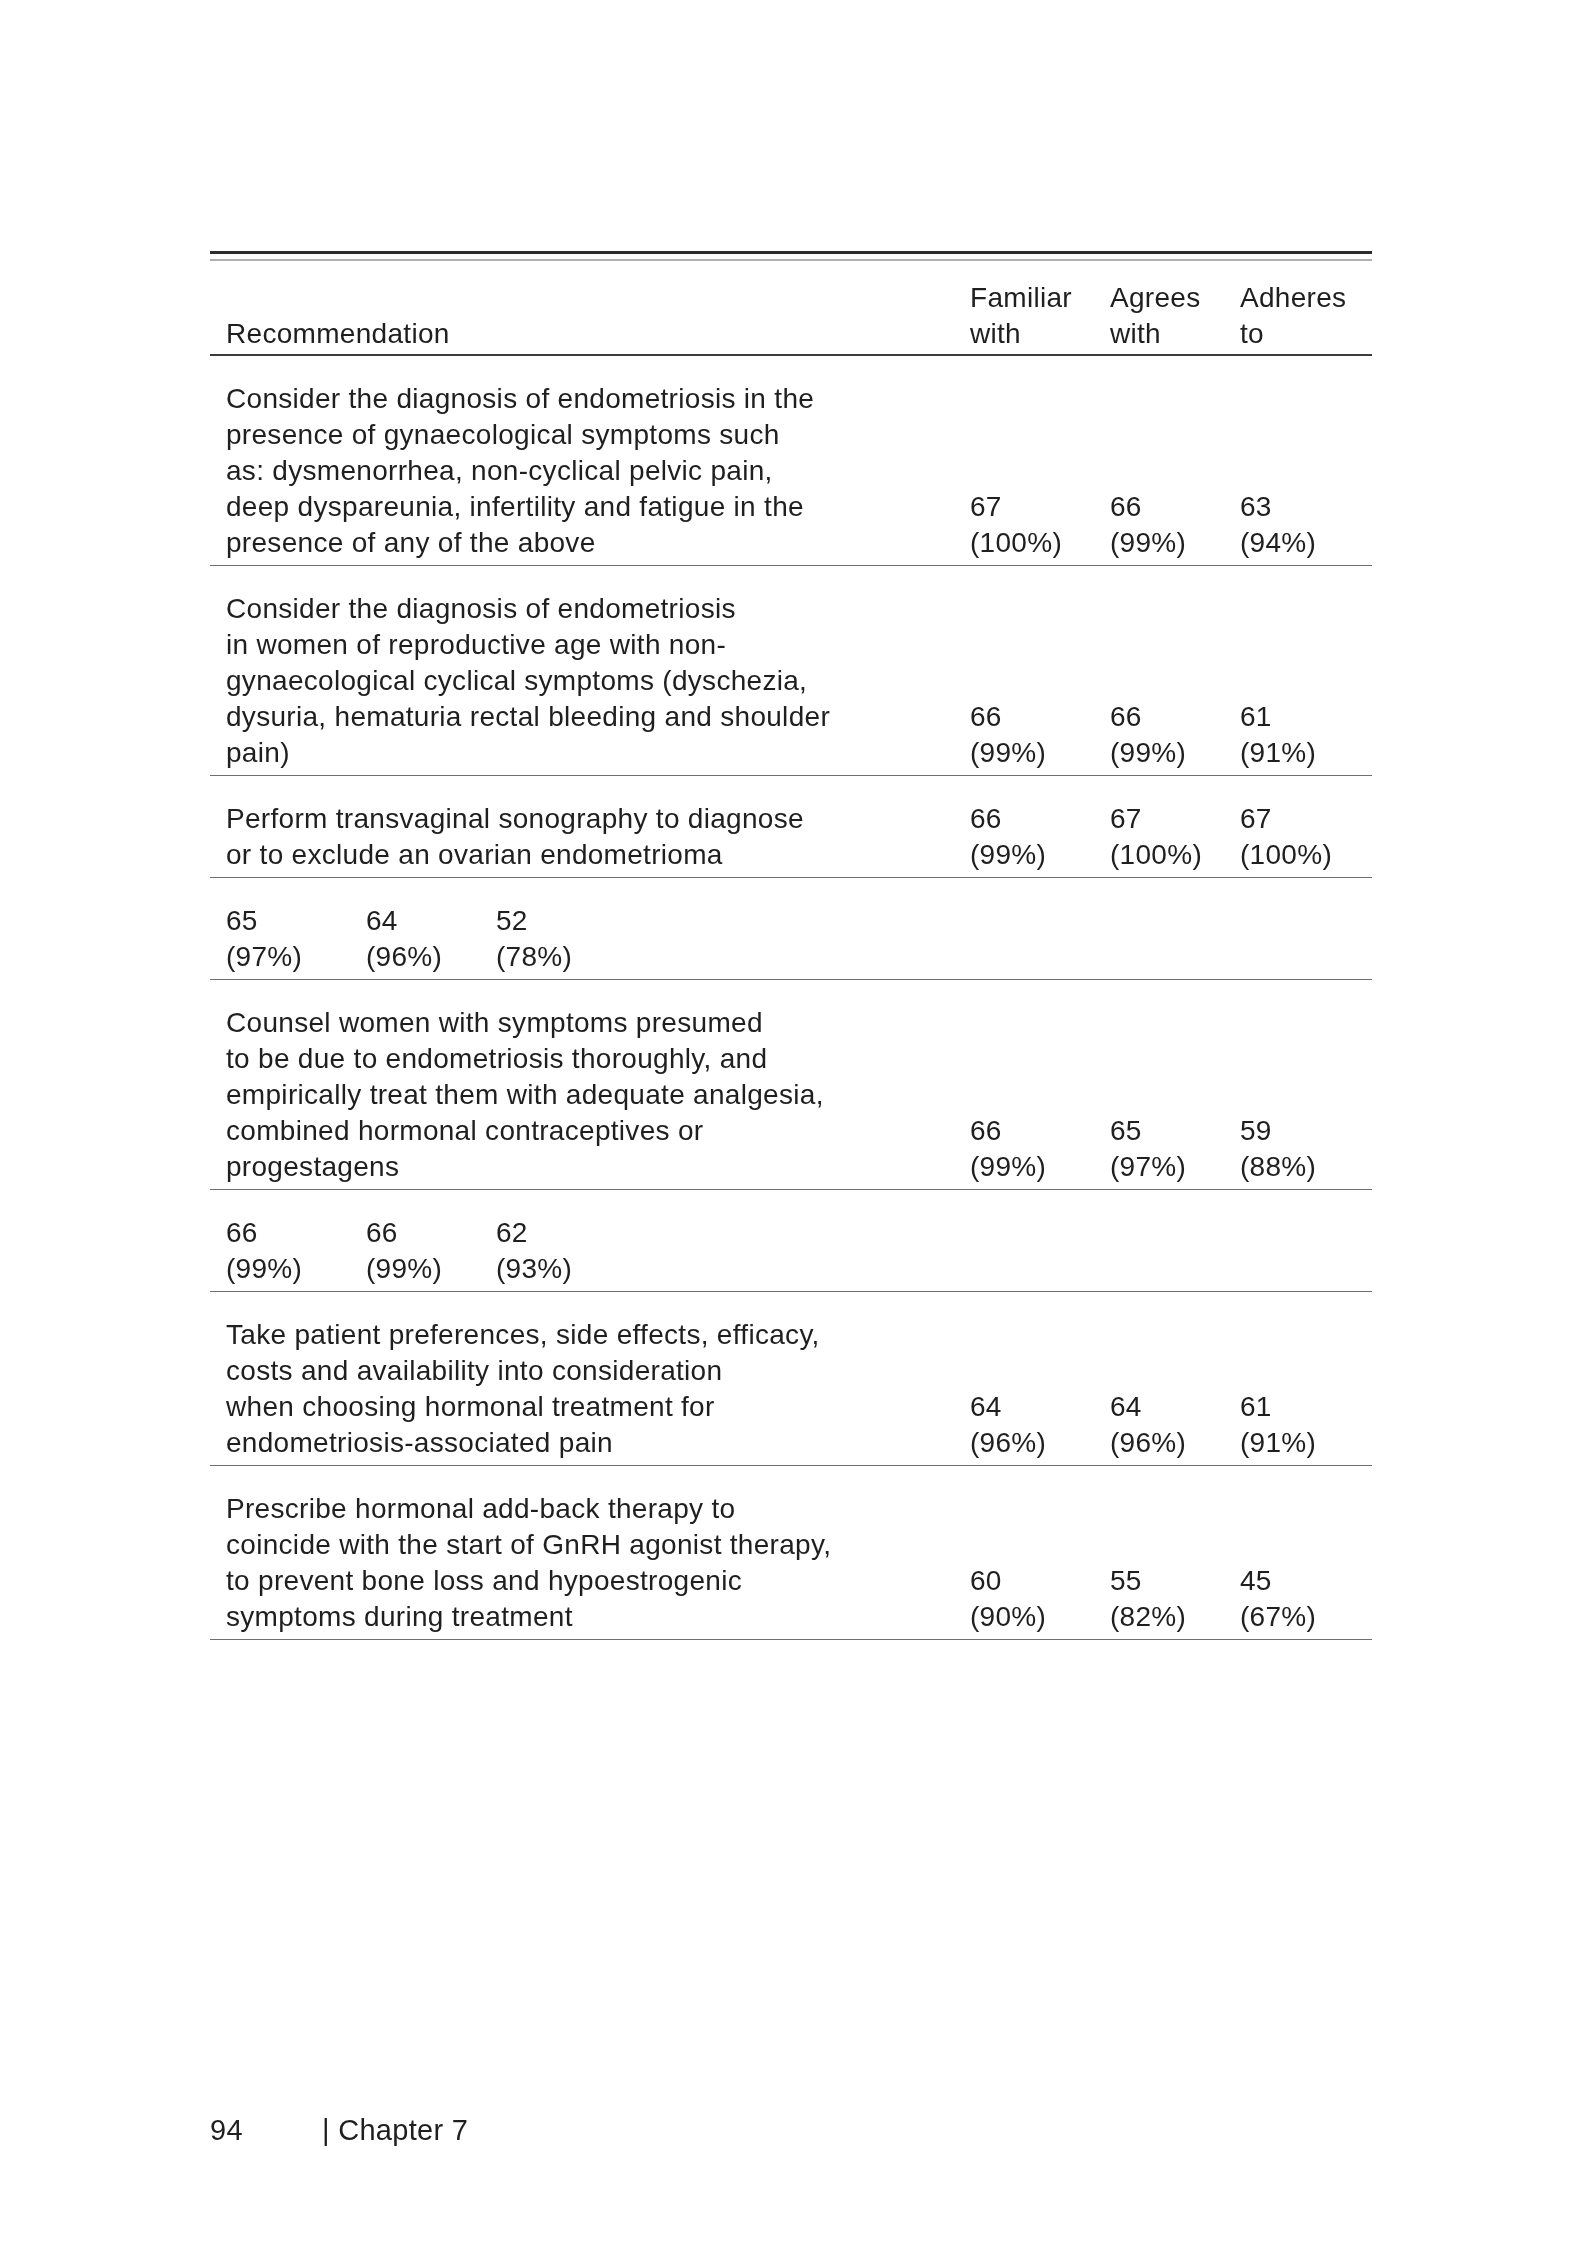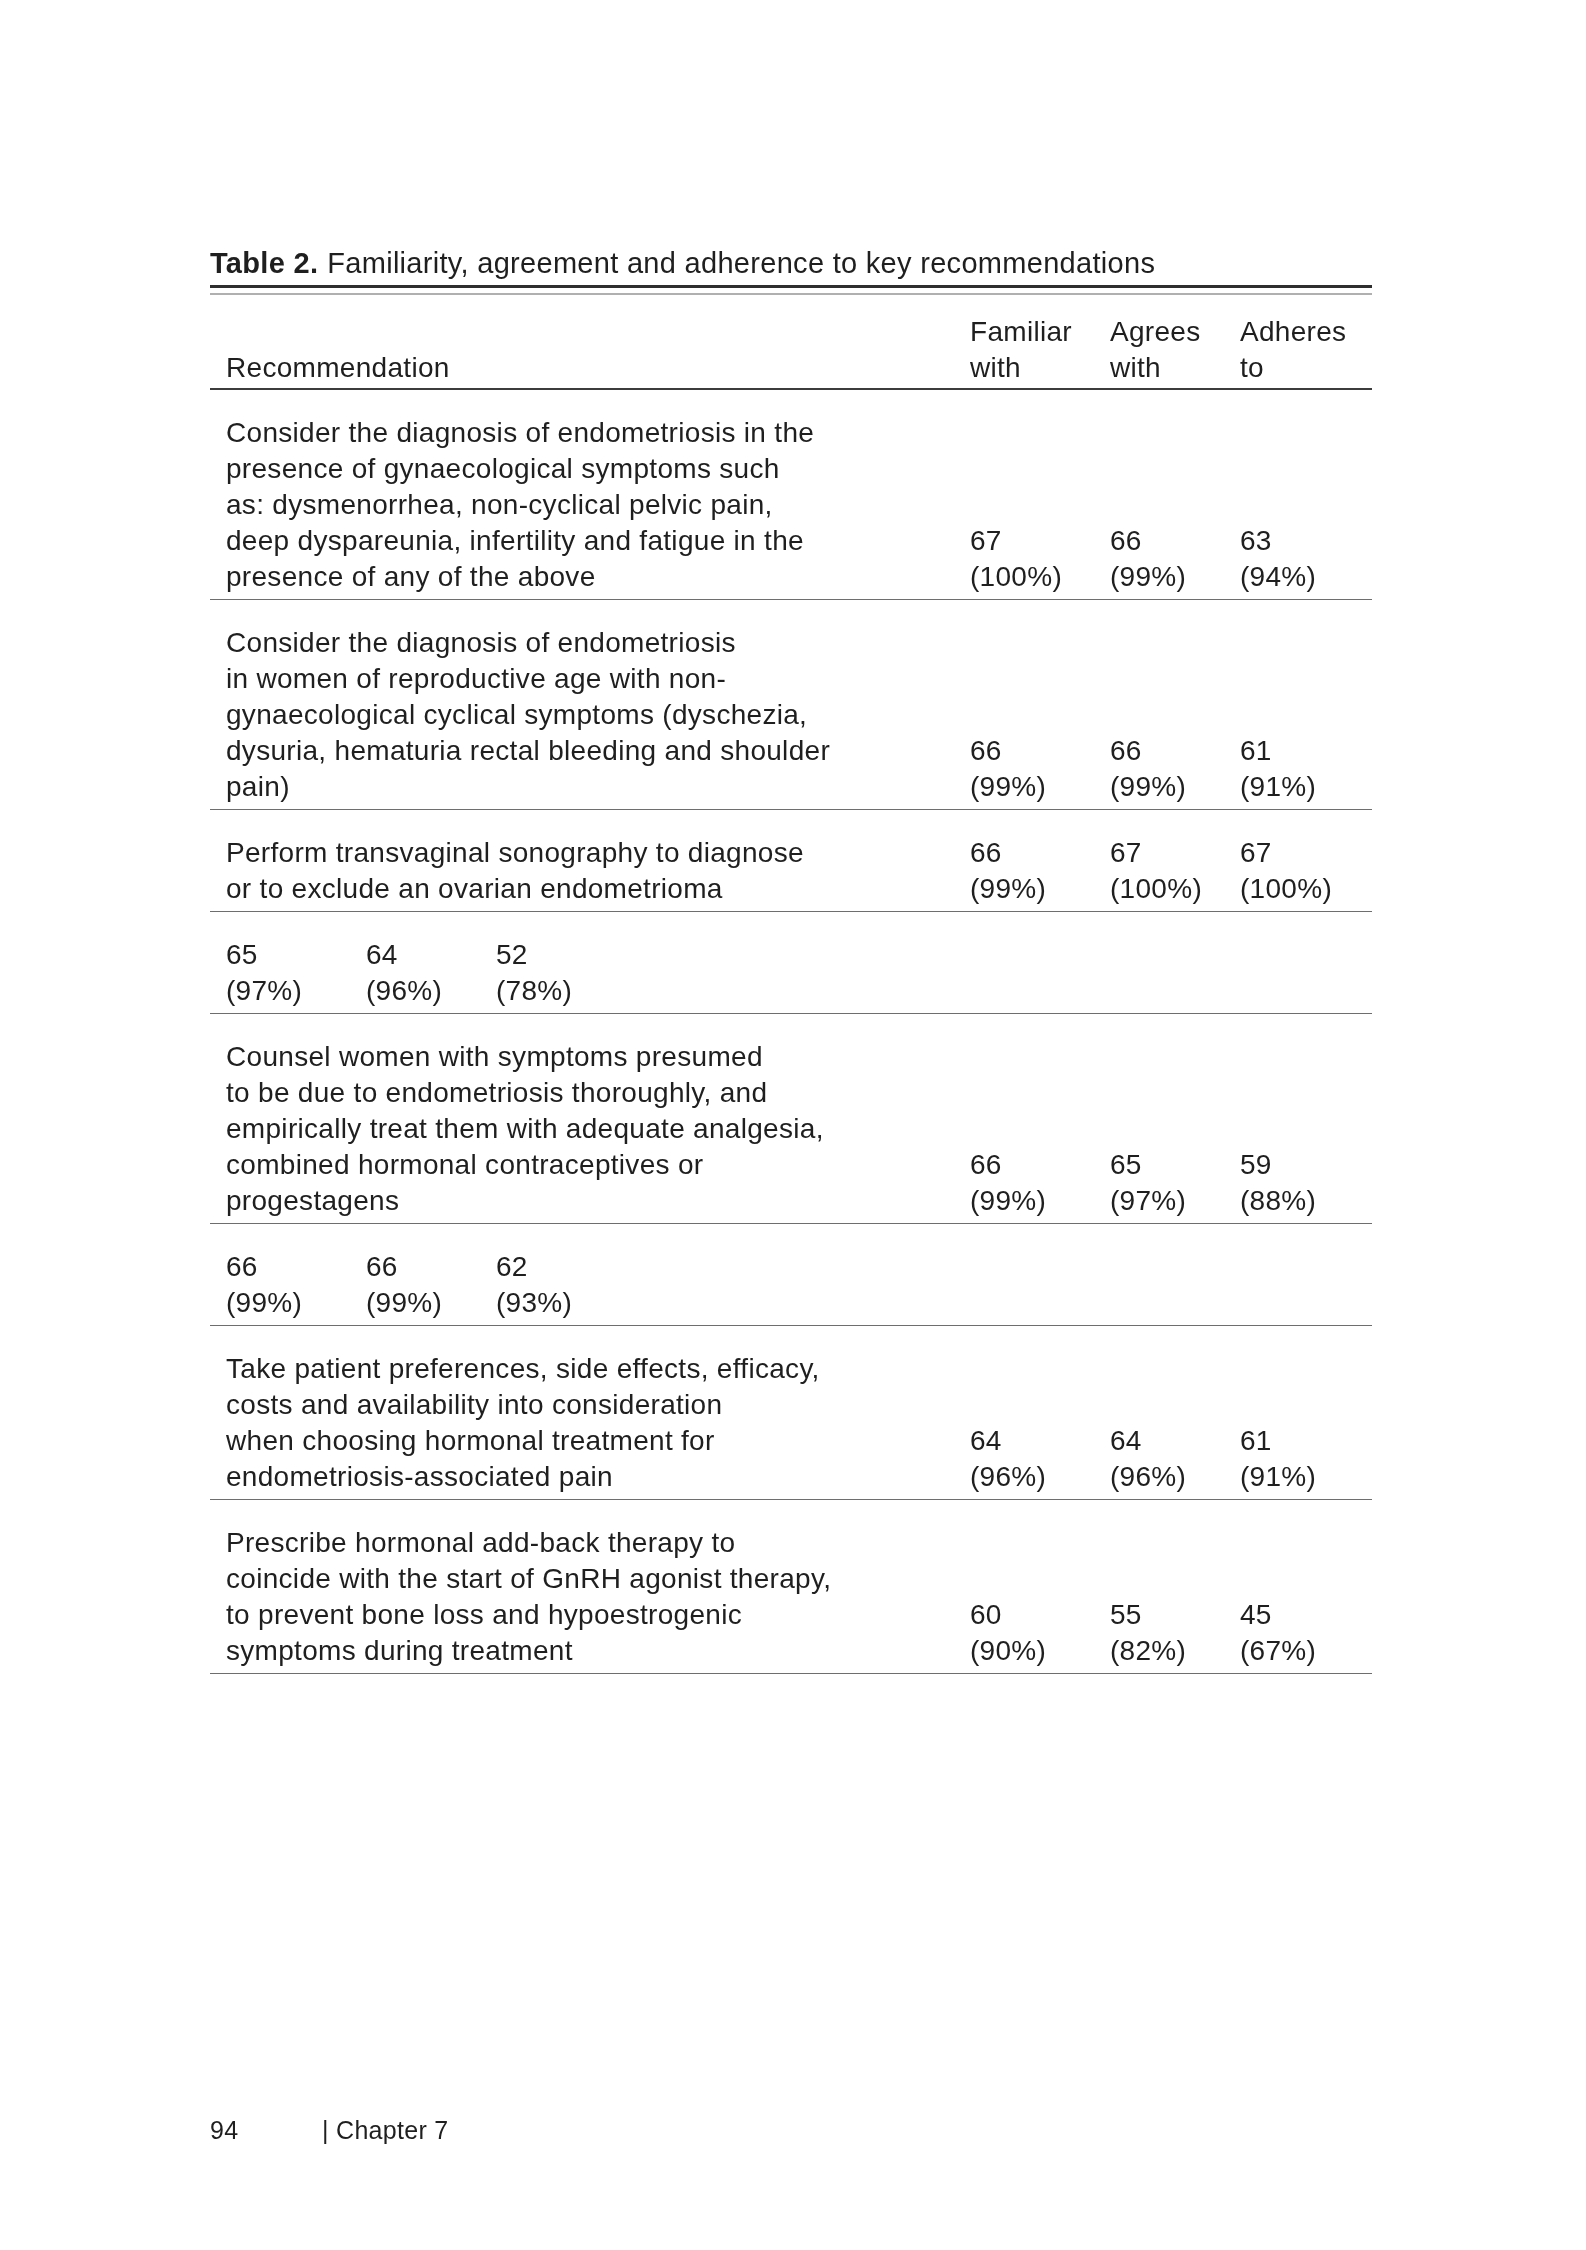--- a/index.html
+++ b/index.html
@@ -72,40 +72,37 @@
     font-size: 26px;
     line-height: 30px;
     letter-spacing: 0.3px;
     padding: 16px 2px 9px 0;
     border-bottom: 1.5px solid #6e6e6e;
   }
   .footer {
     position: absolute;
     left: 210px;
     top: 2112px;
-    font-size: 25px;
+    font-size: 29px;
     line-height: 36px;
     letter-spacing: 0.3px;
   }
   .footer .chapter {
     position: absolute;
     left: 112px;
     top: 0;
     white-space: nowrap;
   }
 </style>
 </head>
 <body>
 
 <div class="page">
   <div class="table-wrap">
 
-    <div class="table-title">
-      <span class="bold">Table 2.</span><span>Familiarity, agreement and adherence to key recommendations</span>
-    </div>
     <div class="title-rule"></div>
 
     <div class="row header">
       <div class="c-rec">Recommendation</div>
       <div class="c-val familiar">Familiar
 with</div>
       <div class="c-val agrees">Agrees
 with</div>
       <div class="c-val adheres">Adheres
 to</div>

